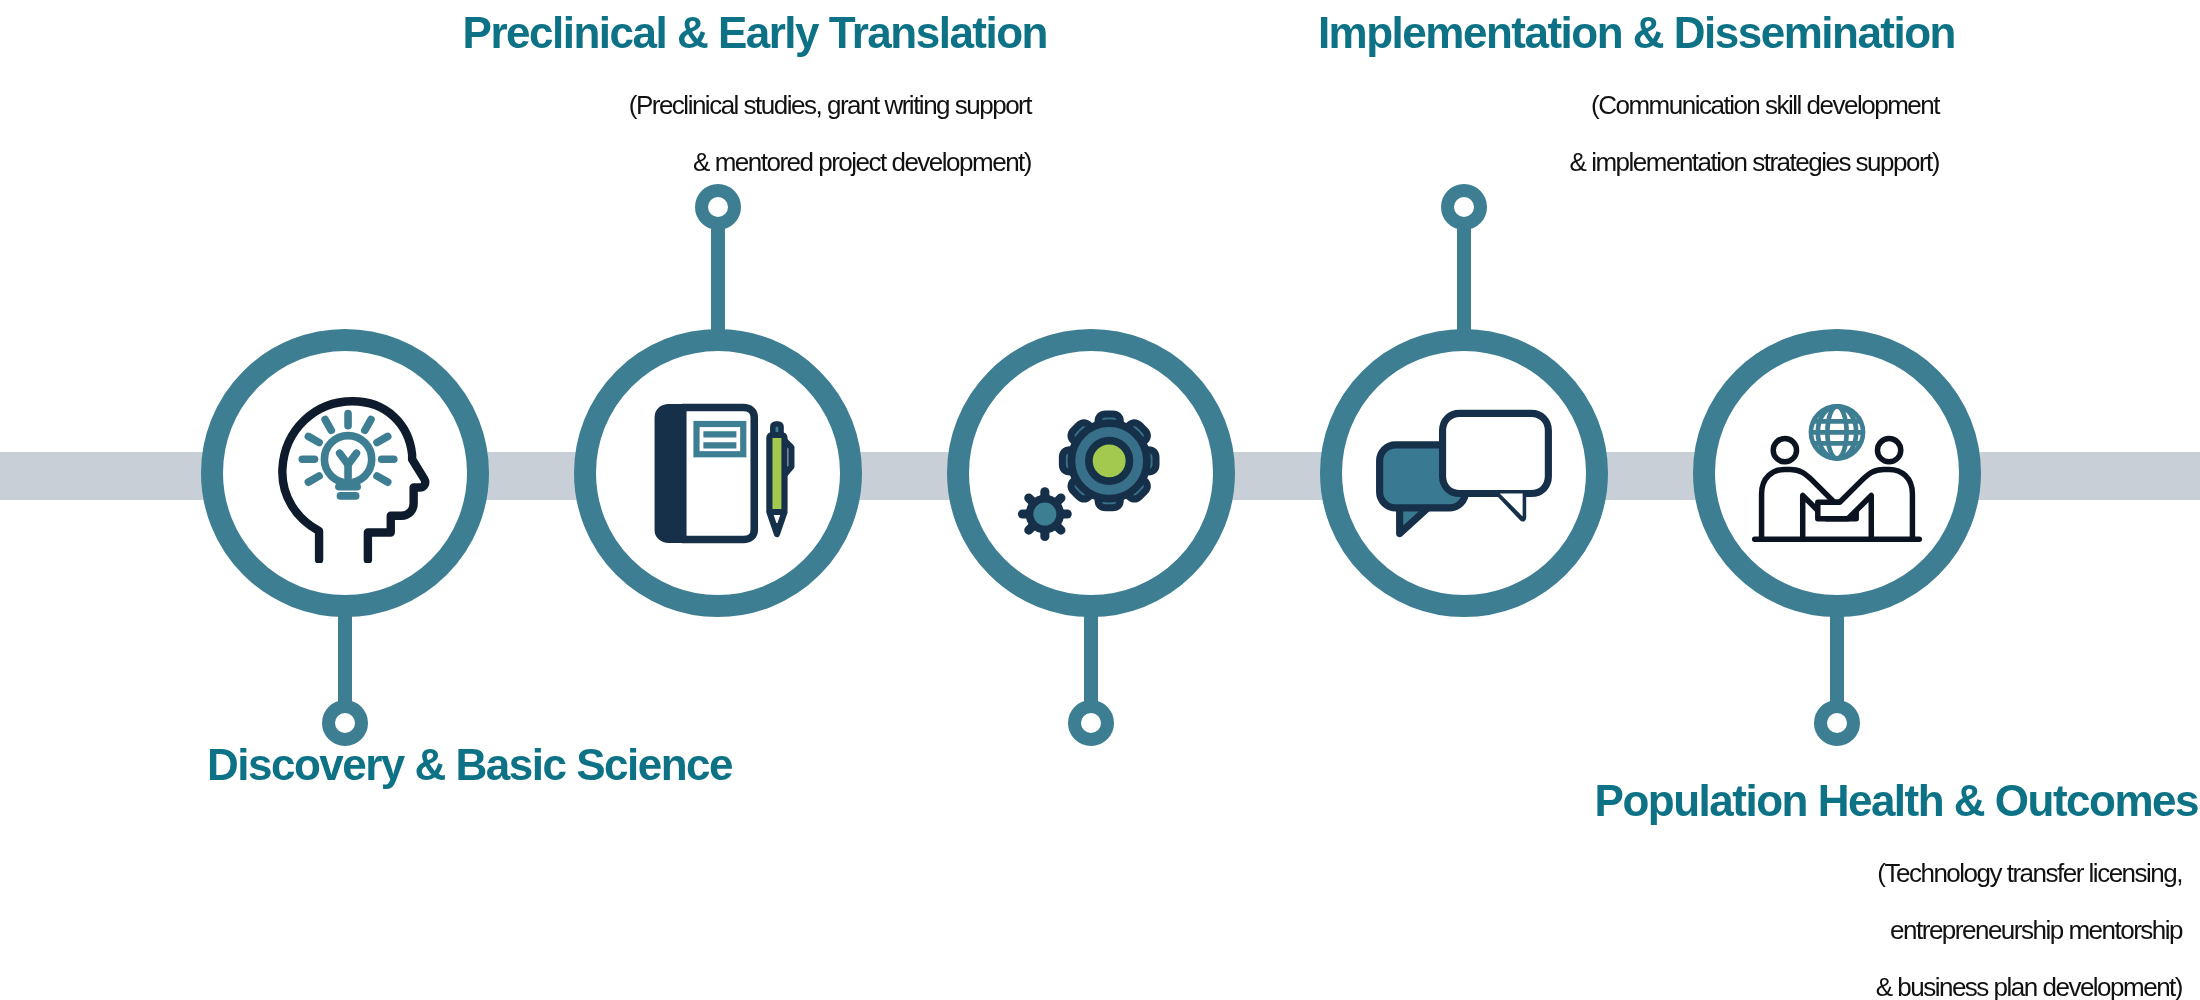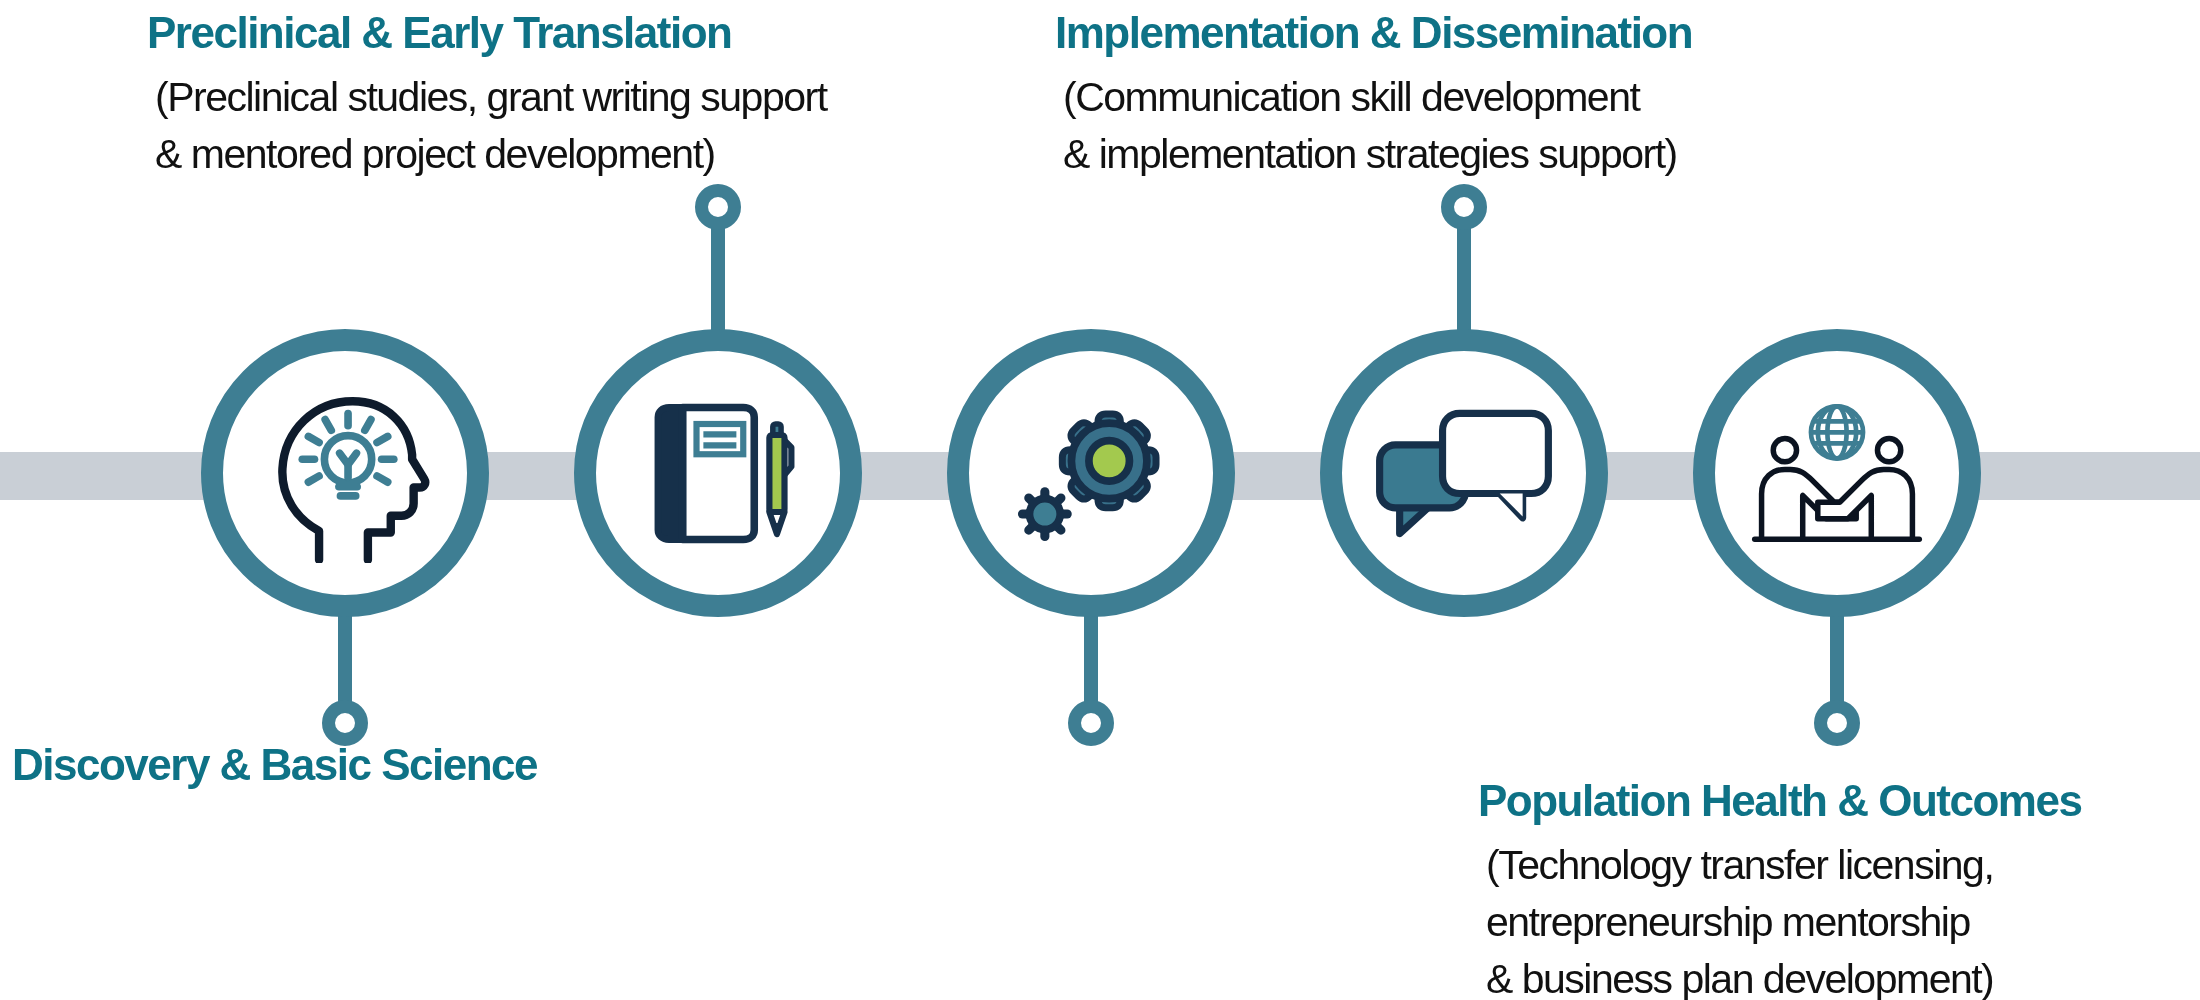--- a/index.html
+++ b/index.html
@@ -4,24 +4,24 @@
 <style>
   html,body{margin:0;padding:0;background:#ffffff;}
   #canvas{position:relative;width:2200px;height:1000px;background:#ffffff;overflow:hidden;
           font-family:"Liberation Sans","DejaVu Sans",sans-serif;}
   .bar{position:absolute;left:0;top:452px;width:2200px;height:48px;background:#C9CFD6;}
   .stem{position:absolute;width:14px;background:#3E7E93;}
   .ring{position:absolute;width:46px;height:46px;border:13px solid #3E7E93;border-radius:50%;
         background:#ffffff;box-sizing:border-box;}
   .node{position:absolute;width:288px;height:288px;border:22px solid #3E7E93;border-radius:50%;
         background:#ffffff;box-sizing:border-box;display:flex;align-items:center;justify-content:center;}
-  .label{position:absolute;text-align:left;}
+  .label{position:absolute;text-align:right;}
   .title{margin:0;color:#0E7286;font-size:44px;line-height:57px;font-weight:700;
          letter-spacing:-1.5px;white-space:pre-line;}
-  .subtitle{margin:8px;color:#111111;font-size:41px;line-height:57px;font-weight:400;
+  .subtitle{margin:16px;color:#111111;font-size:26px;line-height:57px;font-weight:400;
          letter-spacing:-1.5px;white-space:pre-line;}
   
   .n0{left:201px;top:329px;} .n1{left:574px;top:329px;} .n2{left:947px;top:329px;}
   .n3{left:1320px;top:329px;} .n4{left:1693px;top:329px;}
   
   .stem-d0{left:338px;top:600px;height:104px;} .stem-d2{left:1084px;top:600px;height:104px;}
   .stem-d4{left:1830px;top:600px;height:104px;}
   .stem-u1{left:711px;top:228px;height:104px;} .stem-u3{left:1457px;top:228px;height:104px;}
   .ring-d0{left:322px;top:700px;} .ring-d2{left:1068px;top:700px;} .ring-d4{left:1814px;top:700px;}
   .ring-u1{left:695px;top:184px;} .ring-u3{left:1441px;top:184px;}

